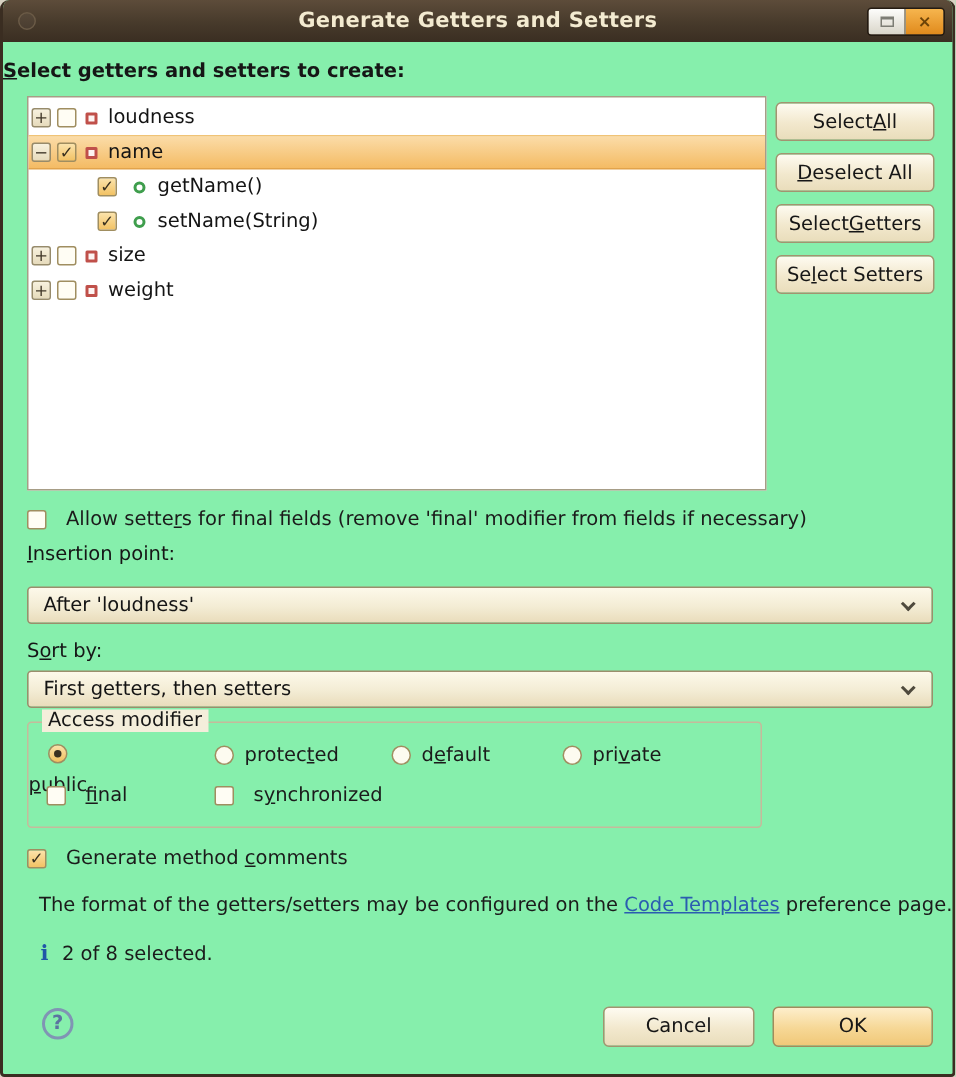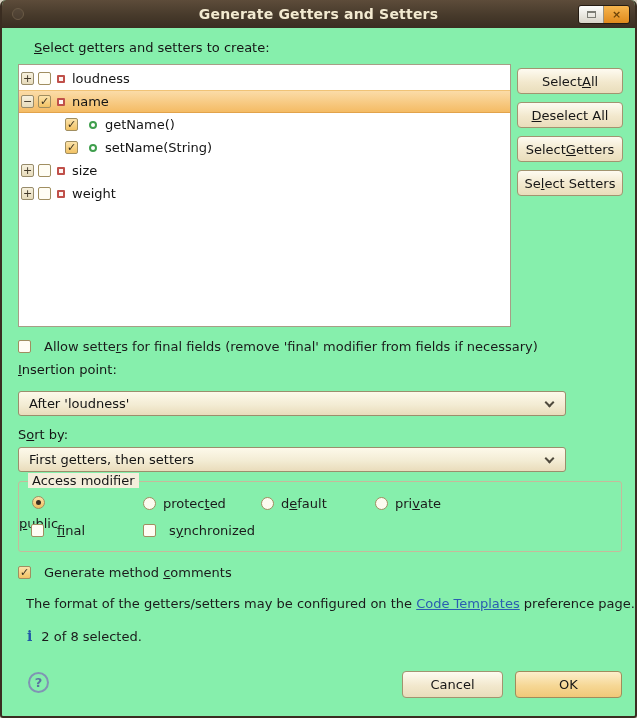--- a/index.html
+++ b/index.html
@@ -88,33 +88,33 @@
     background:linear-gradient(#fefbf1,#f2e8cd 55%,#e9ddbb);
     border:1px solid #a29470; border-radius:4px;
     display:flex; align-items:center; justify-content:center;
     font-size:13px; color:#161616;
   }
 
   
   .cbrow { position:absolute; display:flex; align-items:center; gap:7px; }
 
   .combo {
-    position:absolute; left:16px; width:548px; height:25px;
+    position:absolute; left:16px; width:604px; height:25px;
     background:linear-gradient(#fdf9ea,#f3ecd4 55%,#e9dcbb);
     border:1px solid #9b8e6c; border-radius:3px;
     display:flex; align-items:center; padding:0 10px; color:#141414;
   }
   .chev {
     position:absolute; right:12px; top:7px; width:7px; height:7px;
     border-right:2px solid #4f4a3d; border-bottom:2px solid #4f4a3d;
     transform:rotate(45deg);
   }
 
   .fieldset {
-    position:absolute; left:16px; top:481px; width:604px; height:71px;
+    position:absolute; left:16px; top:481px; width:490px; height:71px;
     border:1px solid #c6ba9b; border-radius:3px;
   }
   .legend {
     position:absolute; left:9px; top:-9px; background:#f4eedb; padding:0 4px; color:#161616;
   }
   .radio {
     width:13px; height:13px; flex:0 0 13px; border-radius:50%;
     background:#fdfbf0; border:1px solid #a08e60;
     display:flex; align-items:center; justify-content:center;
   }
@@ -154,21 +154,21 @@
     <span class="controls">
       <span class="btn-max">
         <span class="max-glyph"></span>
       </span>
       <span class="btn-close">
         <span>×</span>
       </span>
     </span>
   </div>
 
-  <div class="lbl" style="left:32px; top:40px;"><u>S</u>elect getters and setters to create:</div>
+  <div class="lbl" style="left:0; top:40px;font-weight:bold;"><u>S</u>elect getters and setters to create:</div>
 
   <div class="tree">
 
     <div class="trow">
       <span class="expander">+</span>
       <span class="cb"></span>
       <span class="ficon"></span>
       <span class="tlabel">loudness</span>
     </div>
 

